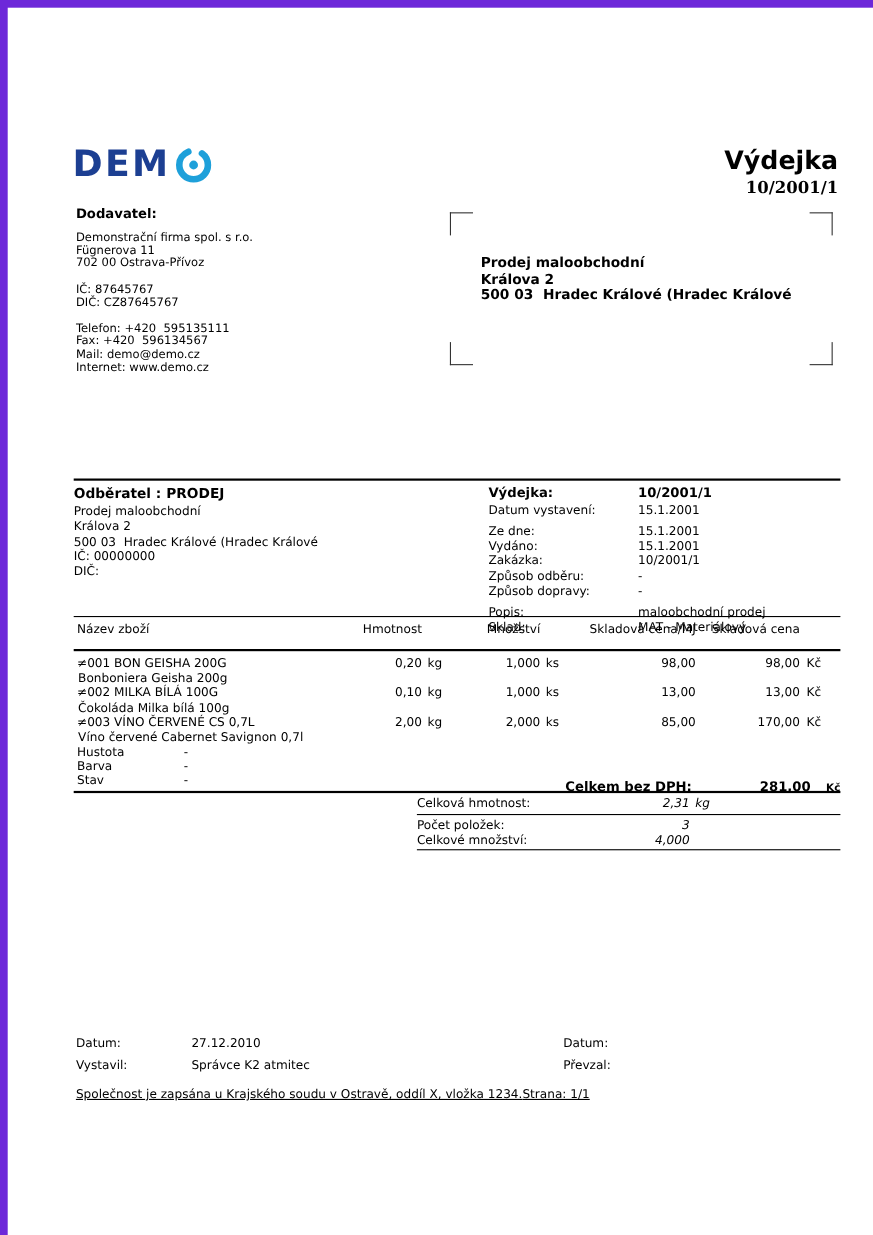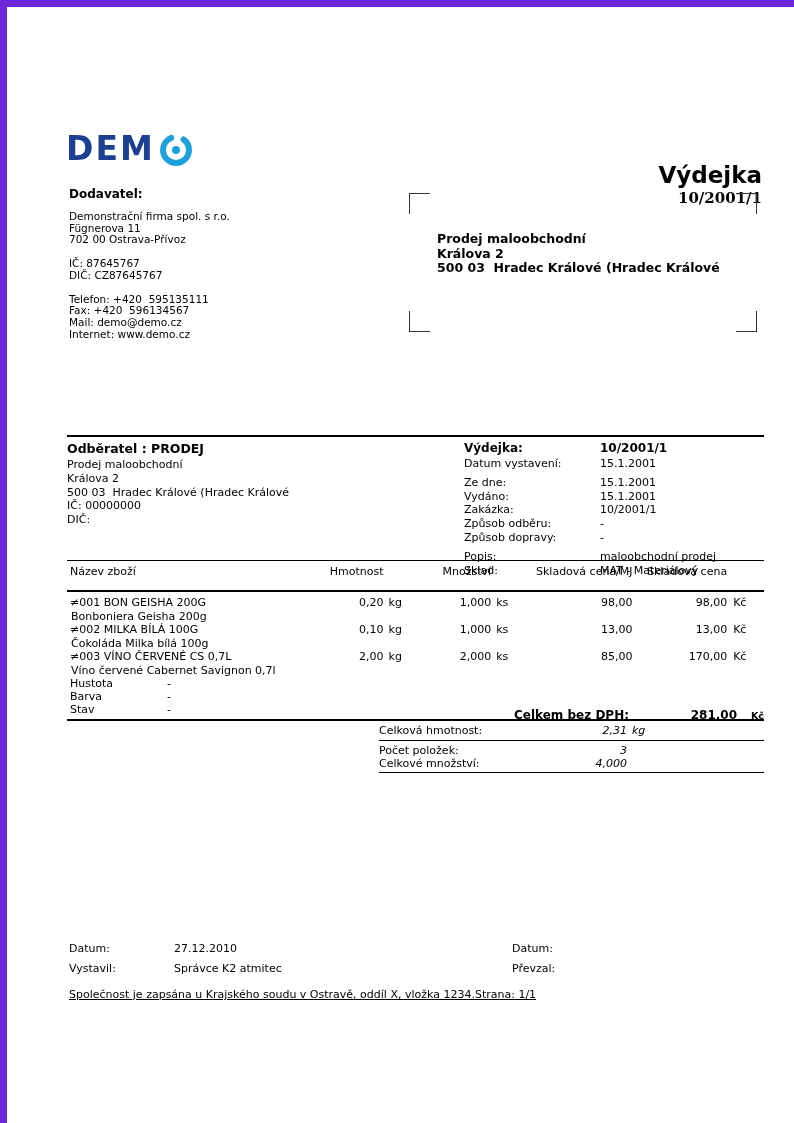--- a/index.html
+++ b/index.html
@@ -11,40 +11,40 @@
   }
   [data-bind]{white-space:pre-wrap;}
 
   
   .logo{position:absolute;left:59px;top:122px;display:flex;align-items:center;}
   .logo-text{font-size:33px;font-weight:bold;letter-spacing:2px;color:#1c3f92;line-height:40px;}
   .logo-ring{margin-left:2px;margin-top:2px;}
 
   
   .doc-title{position:absolute;top:127px;right:37px;text-align:right;}
-  .doc-title-main{font-size:23px;font-weight:bold;line-height:26px;margin-top:28px;}
+  .doc-title-main{font-size:23px;font-weight:bold;line-height:26px;}
   .doc-title-number{font-family:"DejaVu Serif","Liberation Serif",serif;font-size:15px;font-weight:bold;line-height:20px;}
 
   
   .supplier{position:absolute;left:62px;top:180px;width:300px;}
   .sup-label{font-size:12px;font-weight:bold;margin-bottom:10px;}
   .sup-line{line-height:11.7px;font-size:10.5px;}
   .sup-gap{margin-top:12px;}
 
   
   .addr-window{position:absolute;left:402px;top:186px;width:348px;height:139px;}
   .corner{position:absolute;width:20px;height:20px;}
   .corner.tl{left:0;top:0;border-top:1px solid #333;border-left:1px solid #333;}
   .corner.tr{right:0;top:0;border-top:1px solid #333;border-right:1px solid #333;}
   .corner.bl{left:0;bottom:0;border-bottom:1px solid #333;border-left:1px solid #333;}
   .corner.br{right:0;bottom:0;border-bottom:1px solid #333;border-right:1px solid #333;}
   .addr-text{position:absolute;left:28px;top:39px;font-size:12.5px;font-weight:bold;line-height:14.5px;}
 
   
-  .info-section{position:absolute;left:60px;top:428px;width:697px;border-top:2px solid #000;padding-top:4px;display:flex;gap:20px;}
+  .info-section{position:absolute;left:60px;top:428px;width:697px;border-top:2px solid #000;padding-top:4px;display:flex;}
   .cust-col{width:377px;}
   .cust-heading{font-size:12.5px;font-weight:bold;line-height:15px;margin-bottom:2px;}
   .cust-line{line-height:13.8px;}
   .doc-col{flex:1;}
   .doc-row{display:flex;line-height:13.8px;}
   .doc-row.first{font-size:12px;font-weight:bold;line-height:15px;margin-bottom:1px;}
   .doc-row.gap{margin-top:5px;}
   .doc-label{width:136px;}
   .doc-value{flex:1;}
 

